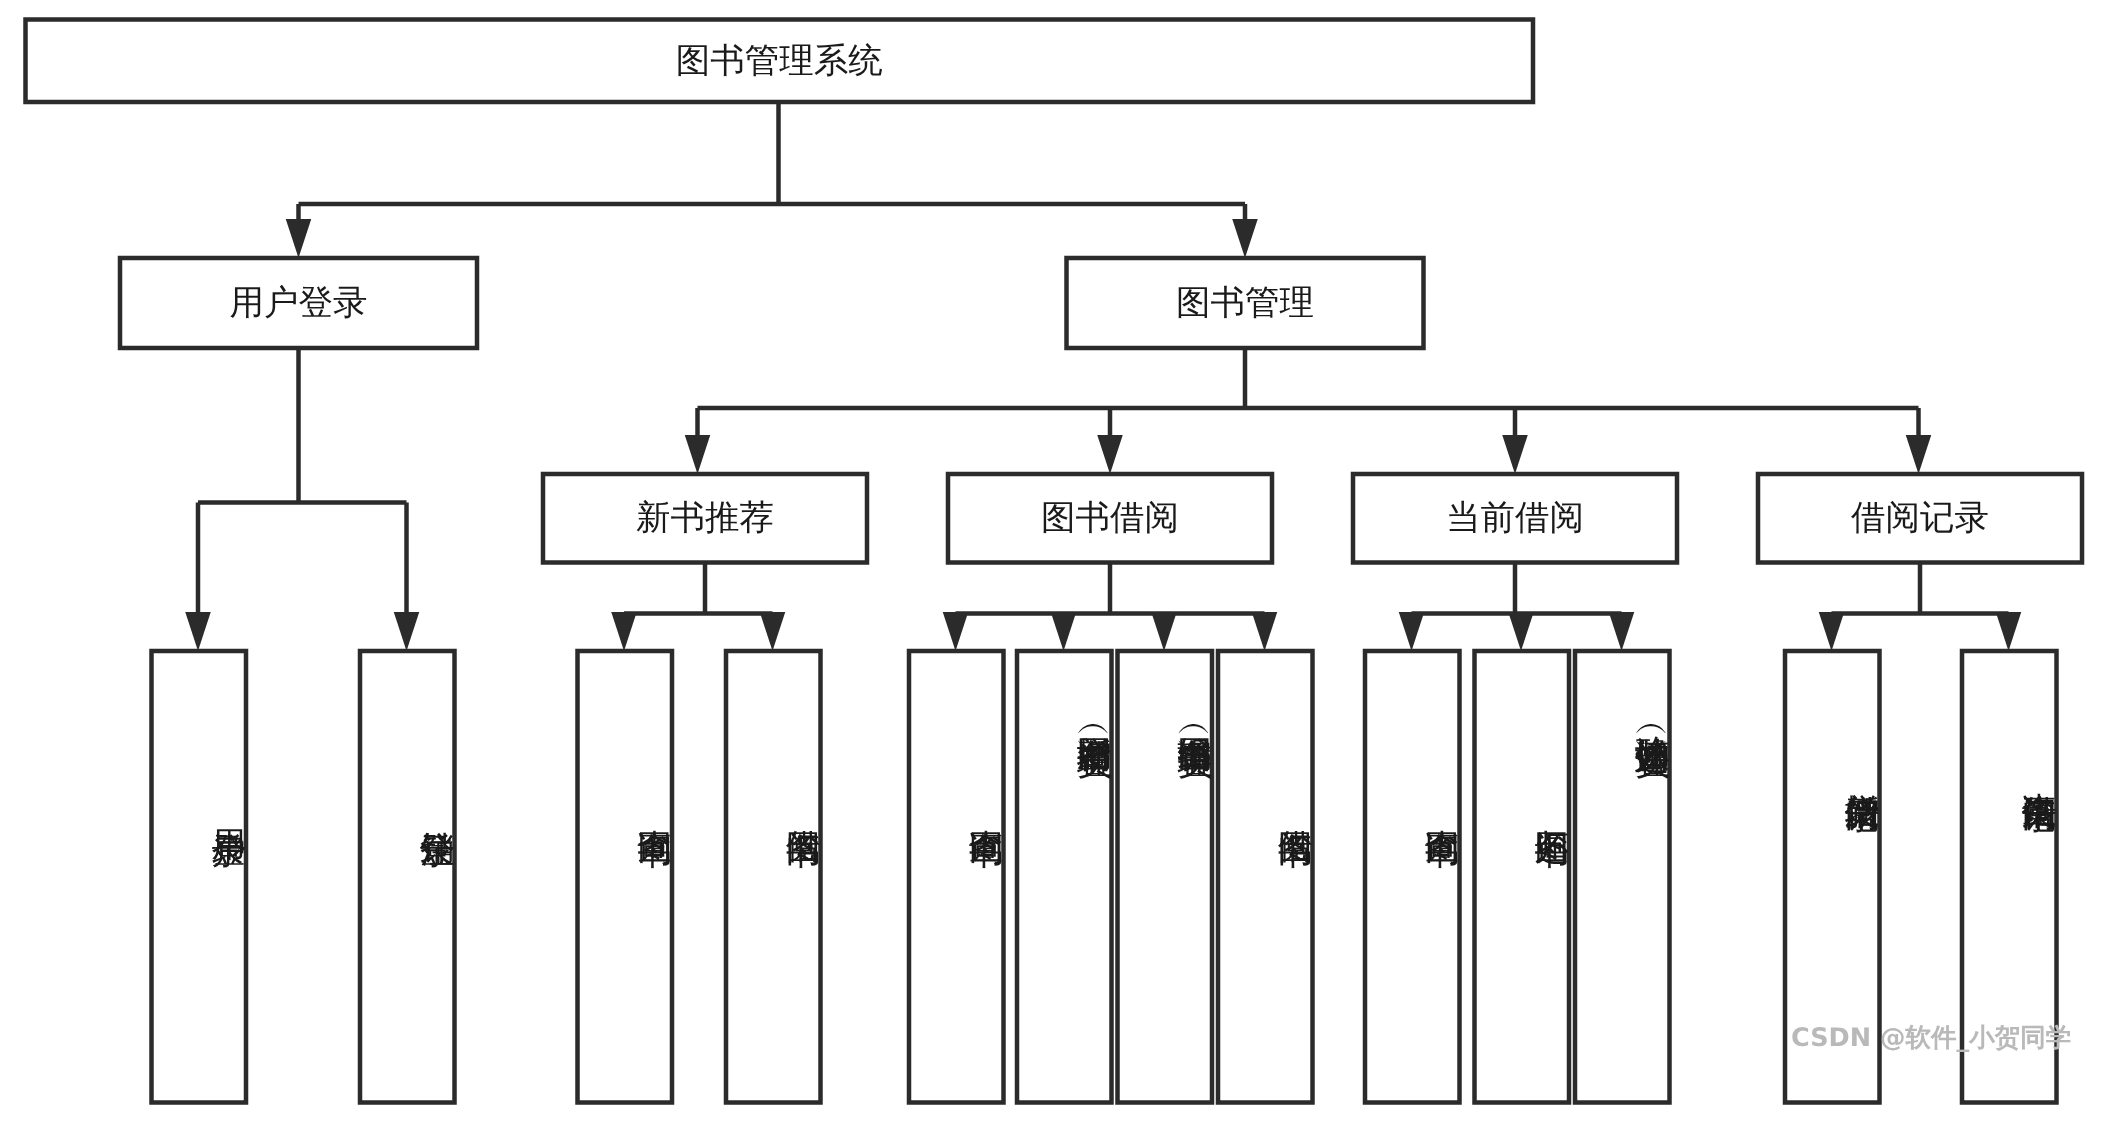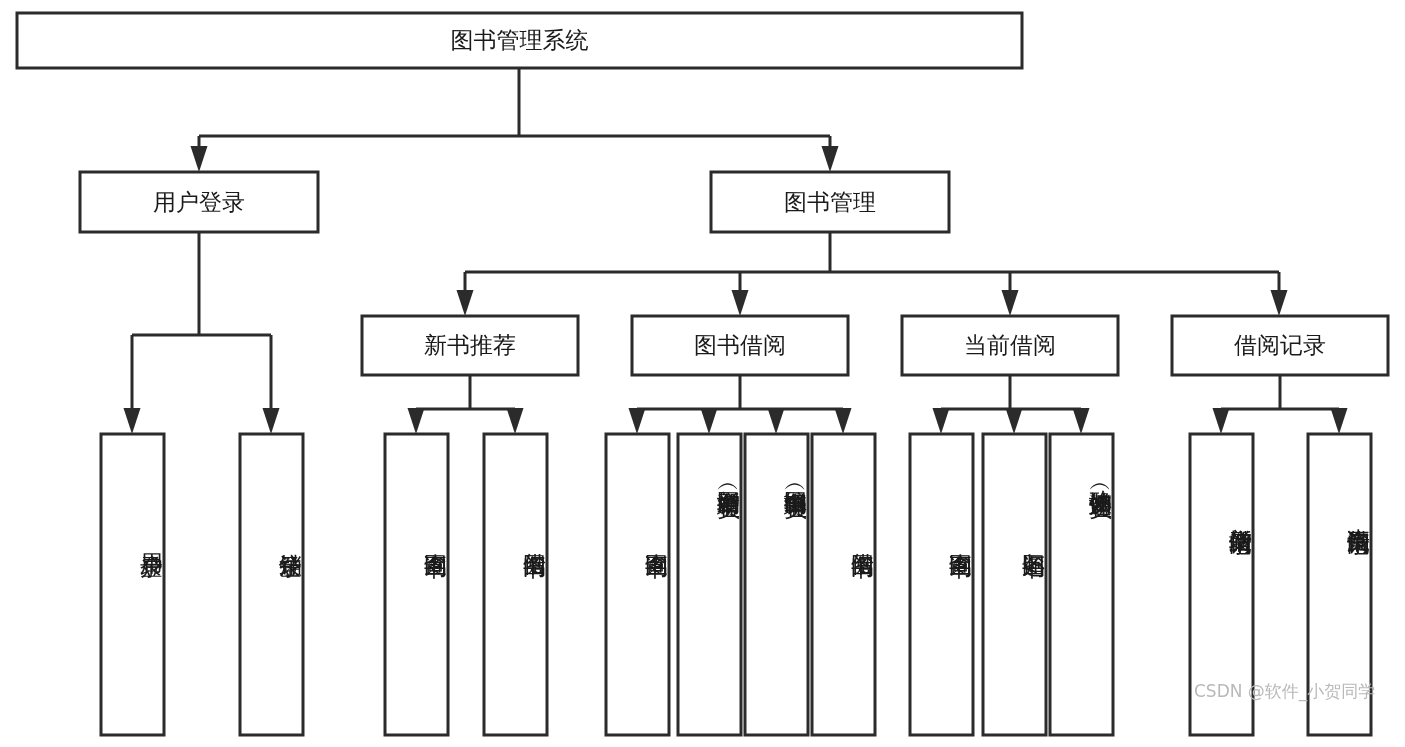--- a/index.html
+++ b/index.html
@@ -172,14 +172,14 @@
       <div class="leaf-label" style="left: 606px; width: 63px; text-align: center; top: 534.5px;">查询图书</div>
       <div class="leaf-label" style="left: 678px; width: 63px; text-align: center; top: 472px;">新增图书（管理员）</div>
       <div class="leaf-label" style="left: 745px; width: 63px; text-align: center; top: 472px;">编辑图书（管理员）</div>
       <div class="leaf-label" style="left: 812px; width: 63px; text-align: center; top: 534.5px;">借阅图书</div>
       <div class="leaf-label" style="left: 910px; width: 63px; text-align: center; top: 534.5px;">查询图书</div>
       <div class="leaf-label" style="left: 983px; width: 63px; text-align: center; top: 534.5px;">归还图书</div>
       <div class="leaf-label" style="left: 1050px; width: 63px; text-align: center; top: 472px;">确认归还（管理员）</div>
       <div class="leaf-label" style="left: 1190px; width: 63px; text-align: center; top: 509.5px;">新增借阅记录</div>
       <div class="leaf-label" style="left: 1308px; width: 63px; text-align: center; top: 509.5px;">查询借阅记录</div>
     </div>
-  <div class="watermark" style="left: 1194px; top: 680px;">CSDN @软件_小贺同学</div>
+  <div class="watermark" style="left: 1194px; top: 680px; font-weight: bold;">CSDN @软件_小贺同学</div>
 </div>
 
 </body></html>

